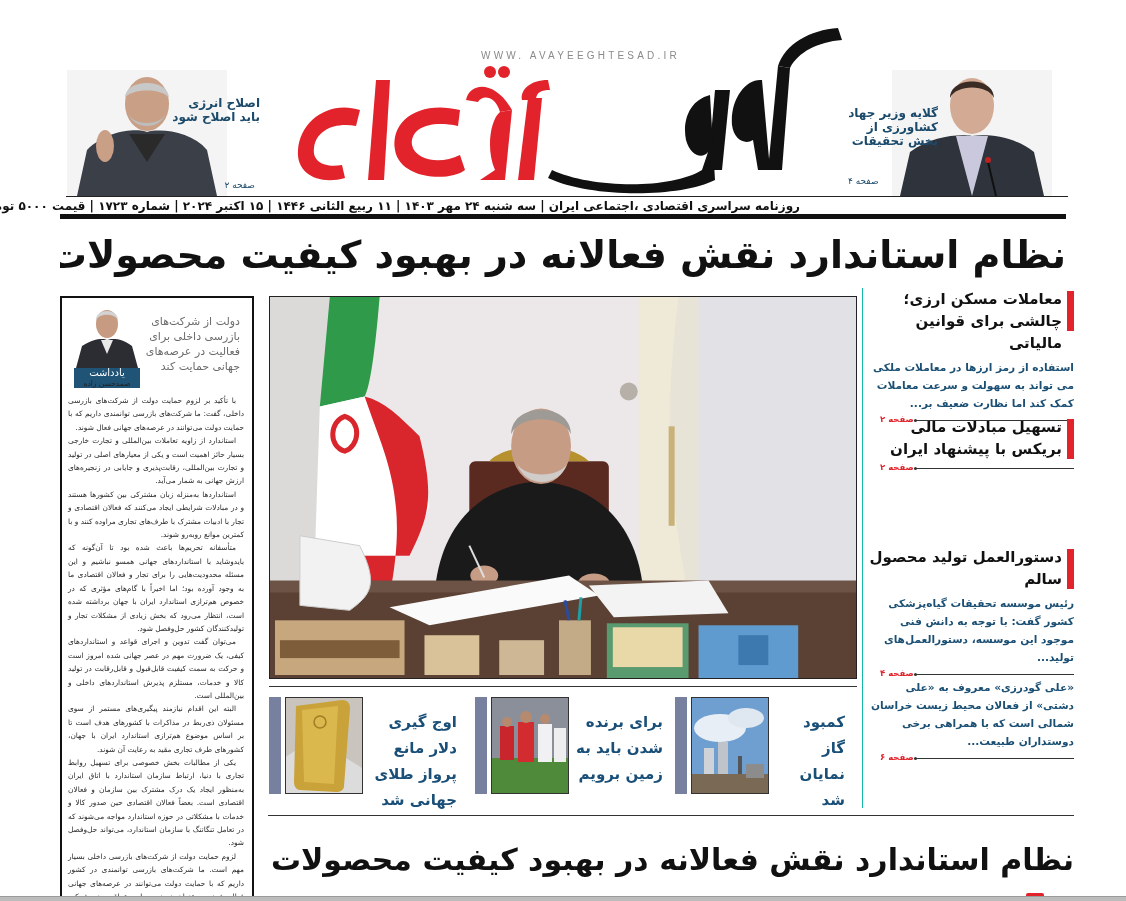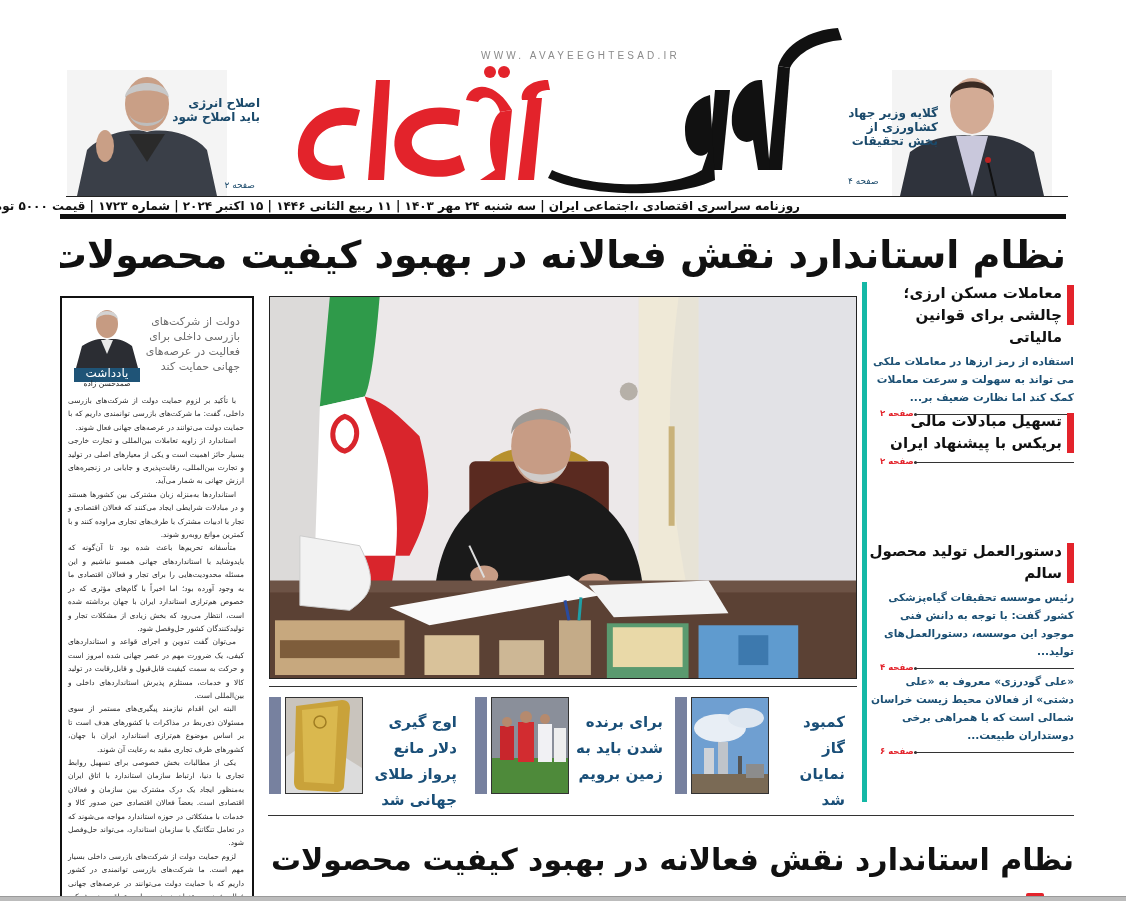--- a/index.html
+++ b/index.html
@@ -35,34 +35,34 @@
 
     
     .main-headline { position: absolute; left: 60px; top: 226px; width: 1006px; height: 58px;
                      font-family: "DejaVu Sans", sans-serif; font-weight: bold; font-size: 38px; line-height: 58px;
                      text-align: center; color: #111; letter-spacing: -1.5px; white-space: nowrap; overflow: hidden; }
 
     
     .opinion { position: absolute; left: 60px; top: 296px; width: 194px; height: 620px; border: 2px solid #111; background: #fff; overflow: hidden; }
     .op-head { position: relative; height: 92px; }
     .op-photo { position: absolute; left: 12px; top: 6px; width: 66px; height: 64px; overflow: hidden; }
-    .op-tag { position: absolute; left: 12px; top: 70px; width: 66px; height: 14px; background: #1f5477; color: #fff;
-              font-size: 12px; line-height: 10px; text-align: center; }
+    .op-tag { position: absolute; left: 12px; top: 70px; width: 66px; height: 20px; background: #1f5477; color: #fff;
+              font-size: 10px; line-height: 10px; text-align: center; }
     .op-author { position: absolute; left: 12px; top: 81px; width: 66px; font-size: 7.5px; text-align: center; color: #222; }
     .op-title { position: absolute; right: 12px; top: 16px; width: 100px; font-size: 11px; line-height: 15px; color: #6b6b6b; text-align: right; }
     .op-body { padding: 4px 8px 0 6px; font-size: 7.4px; line-height: 13.4px; color: #2a2a2a; text-align: justify; text-align-last: right; }
     .op-body p { text-indent: 8px; }
 
     
     .hero { position: absolute; left: 269px; top: 296px; width: 588px; height: 383px; border: 1.5px solid #222; overflow: hidden; background: #ede9ea; }
     .hero svg { width: 100%; height: 100%; display: block; }
     .hero-bottom-rule { position: absolute; left: 269px; top: 686px; width: 588px; height: 1px; background: #333; }
 
     
-    .news-col { position: absolute; left: 862px; top: 282px; width: 212px; height: 520px; border-left: 5px solid #14b8a6; padding-left: 36px; }
+    .news-col { position: absolute; left: 862px; top: 288px; width: 212px; height: 520px; border-left: 1px solid #14b8a6; padding-left: 36px; }
     .news-item { position: absolute; right: 0; width: 208px; }
     .news-item .title-wrap { position: relative; padding-right: 12px; }
     .news-item .red-bar { position: absolute; right: 0; top: 3px; width: 7px; background: #e3232b; }
     .news-item h3 { font-size: 15px; line-height: 22px; font-weight: bold; color: #111; text-align: right; margin-right: 0; }
     .news-item .summary { margin-top: 4px; font-size: 10.6px; line-height: 18px; font-weight: bold; color: #1b4f73; text-align: right; }
     .news-item .page-row { position: relative; margin-top: 2px; height: 12px; }
     .news-item .page-row .pl { position: absolute; left: 48px; right: 0; top: 6px; height: 1px; background: #333; }
     .news-item .page-row .pl::after { content: ""; position: absolute; left: 0; top: -1px; width: 3px; height: 3px; background: #333; border-radius: 50%; }
     .news-item .page-row .pg { position: absolute; left: 14px; top: 0; font-size: 8.5px; color: #e3232b; font-weight: bold; }
 

